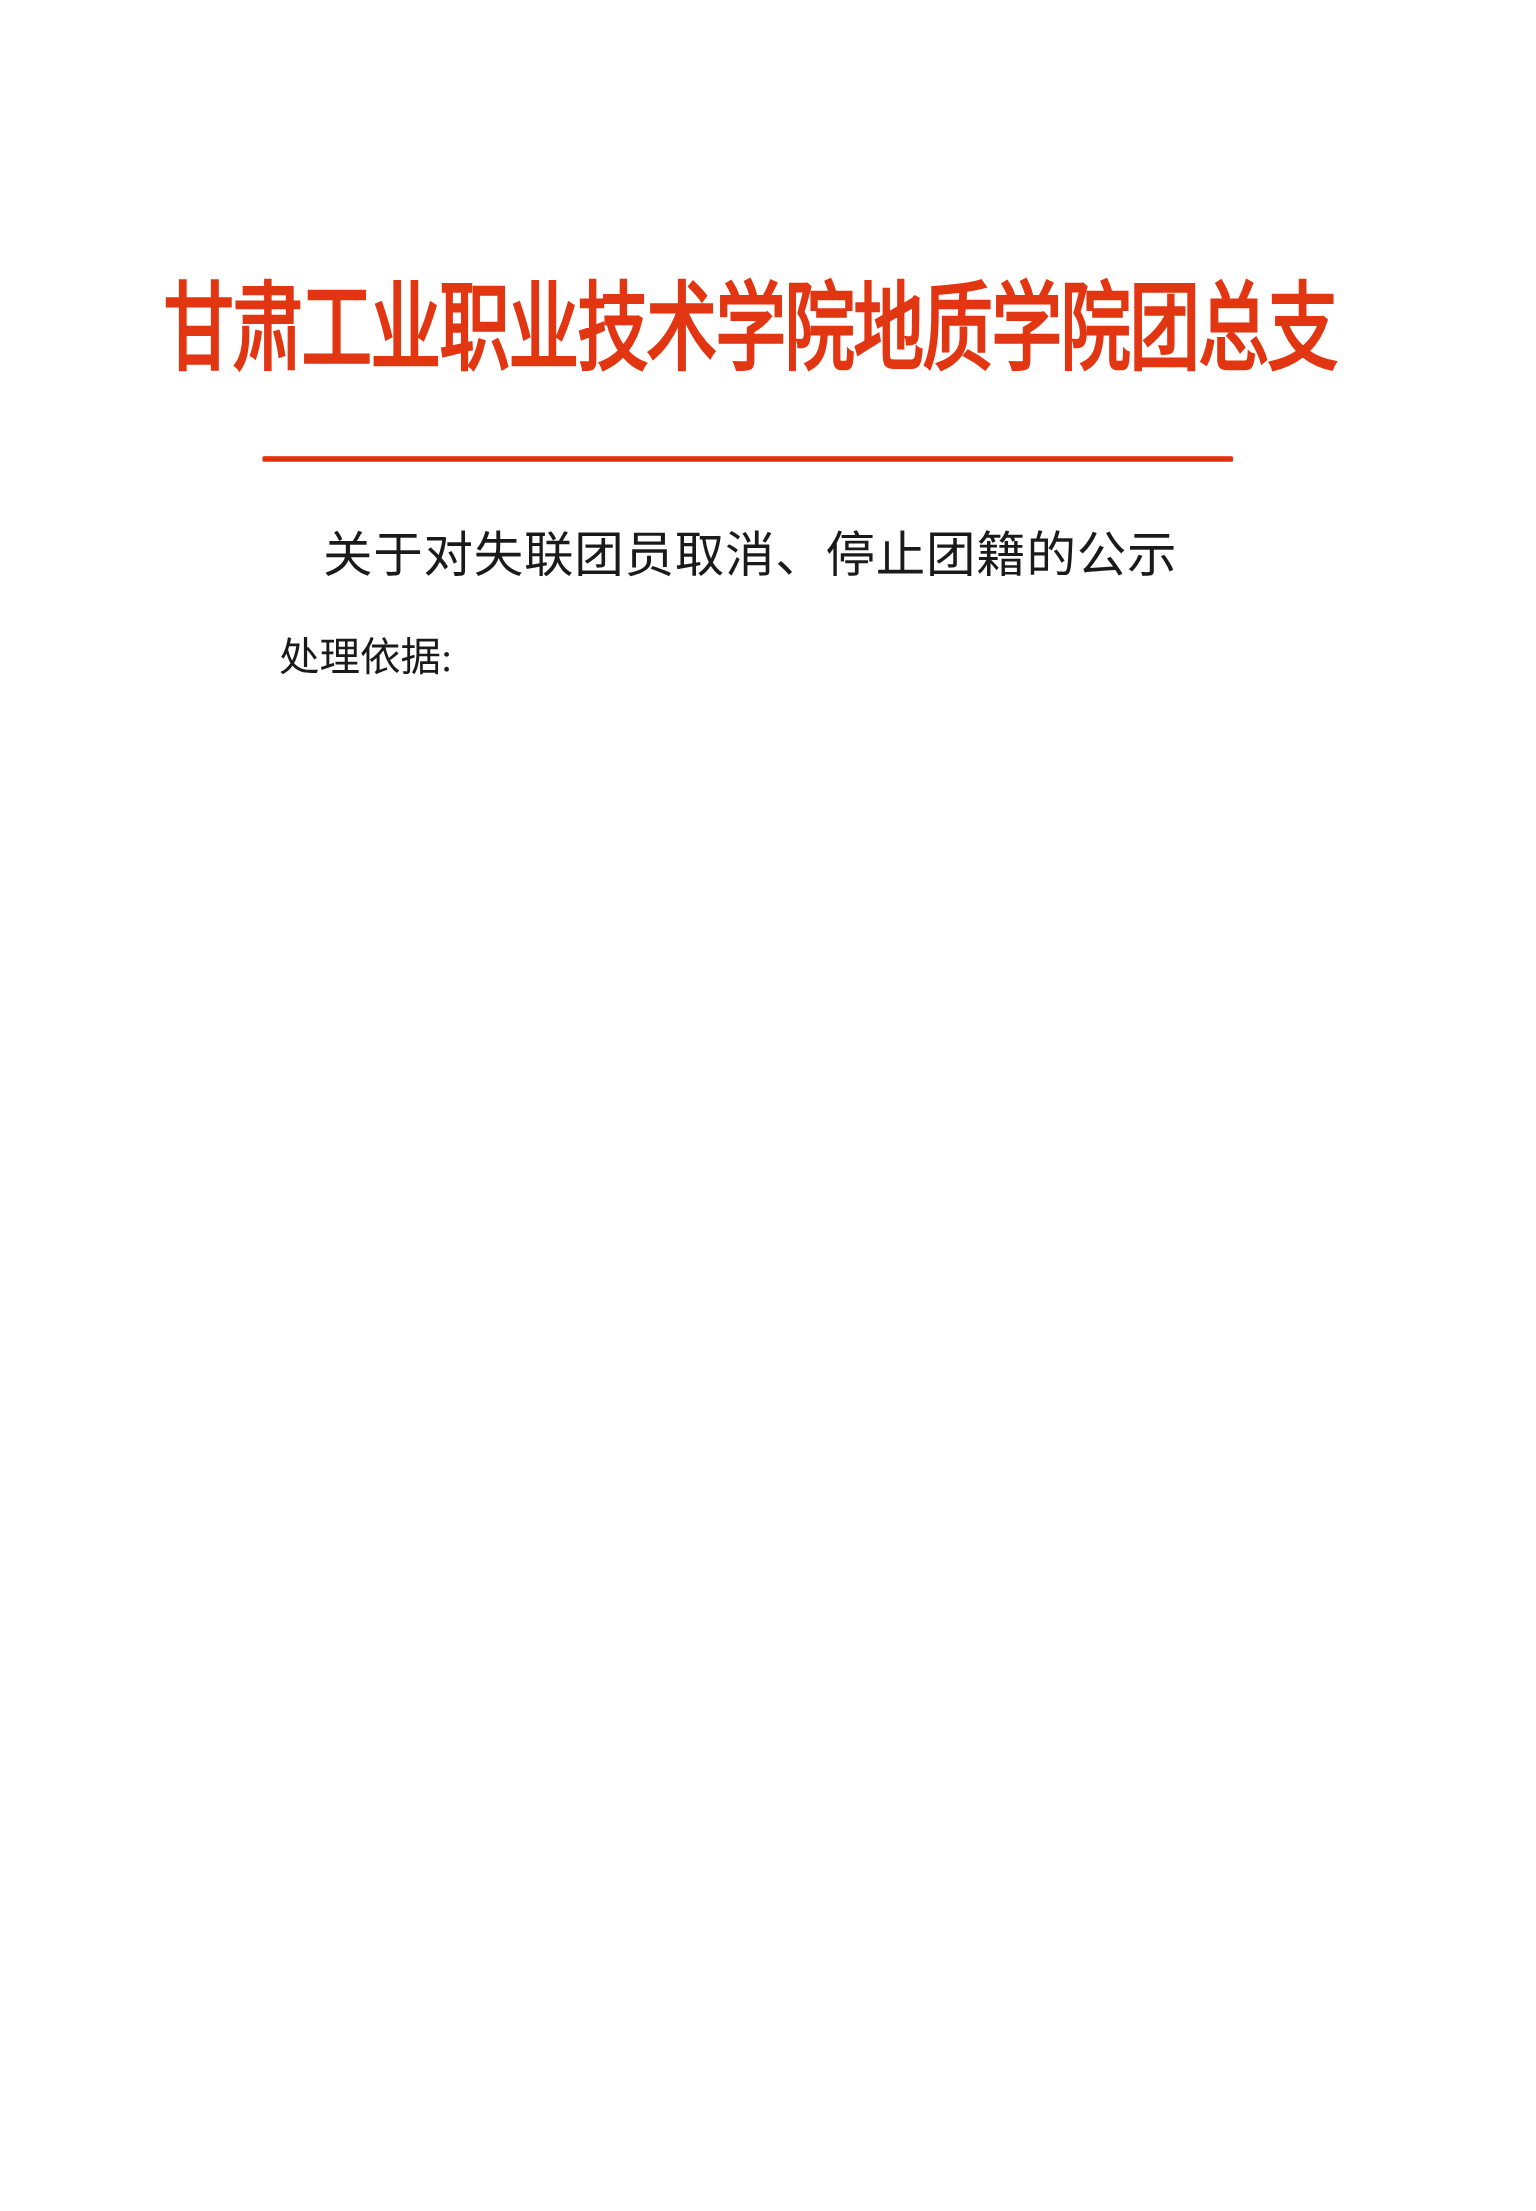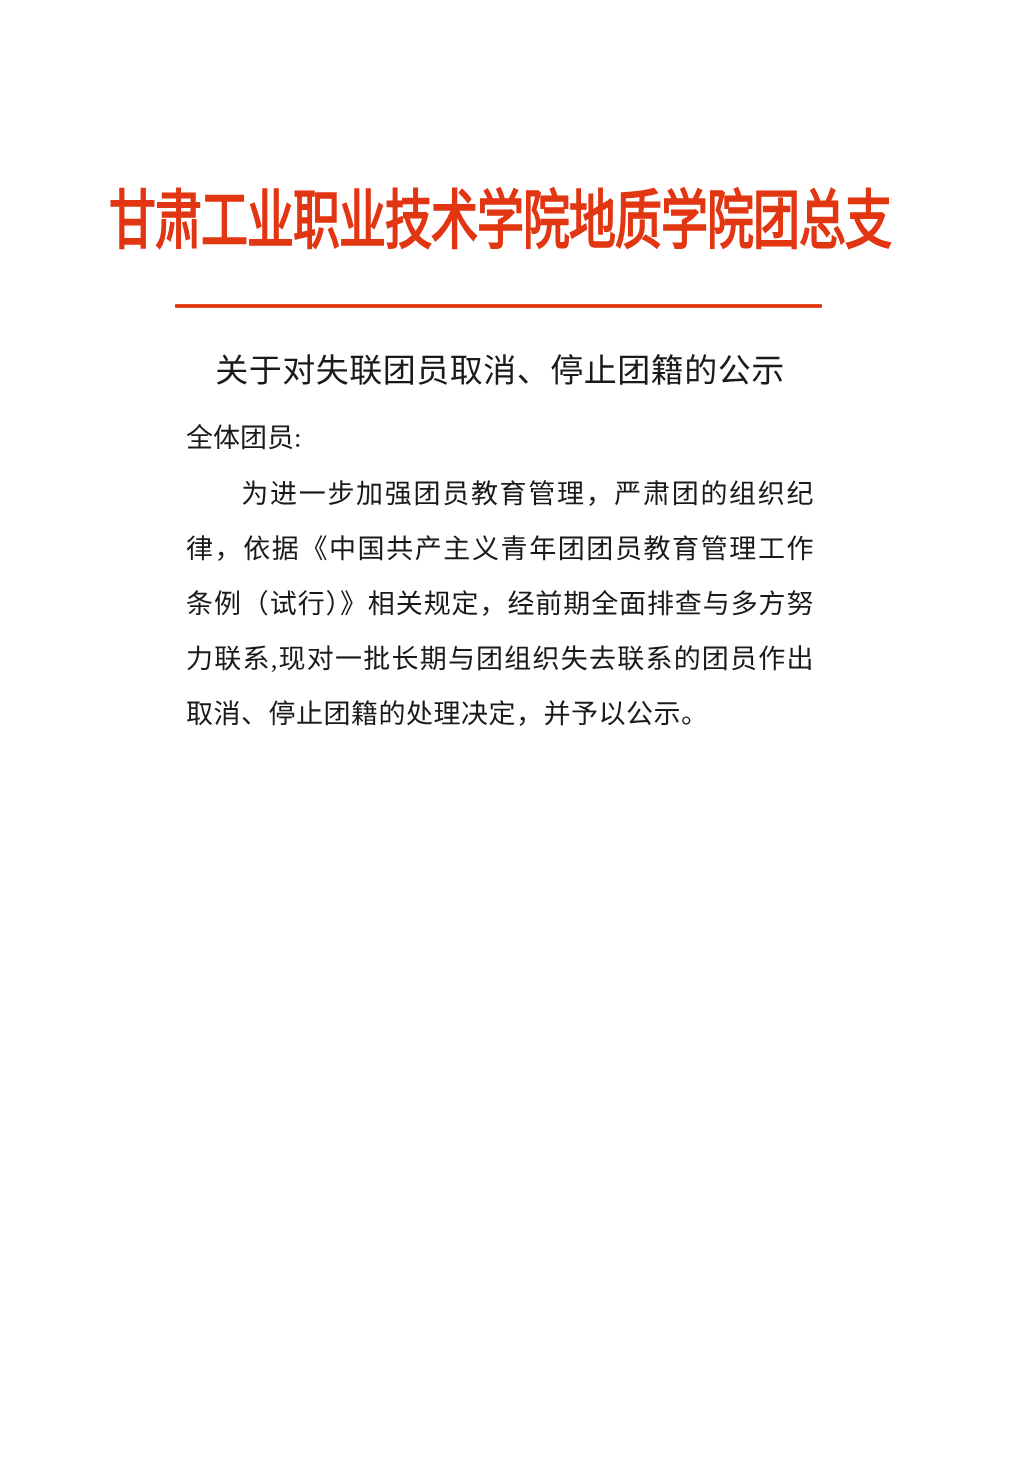--- a/index.html
+++ b/index.html
@@ -89,20 +89,19 @@
   <header>
     <div class="letterhead">
       <span class="letterhead-text">甘肃工业职业技术学院地质学院团总支</span>
     </div>
     <div class="divider"></div>
   </header>
 
   <main>
     <h1 class="notice-title">关于对失联团员取消、停止团籍的公示</h1>
 
-    <p class="salutation">全体团员:</p>
+    <p class="salutation">处理依据:</p>
 
-    <p class="para intro">为进一步加强团员教育管理，严肃团的组织纪律，依据《中国共产主义青年团团员教育管理工作条例（试行）》相关规定，经前期全面排查与多方努力联系,现对一批长期与团组织失去联系的团员作出取消、停止团籍的处理决定，并予以公示。</p>
 
 
   </main>
 
 </div>
 
 </body></html>

